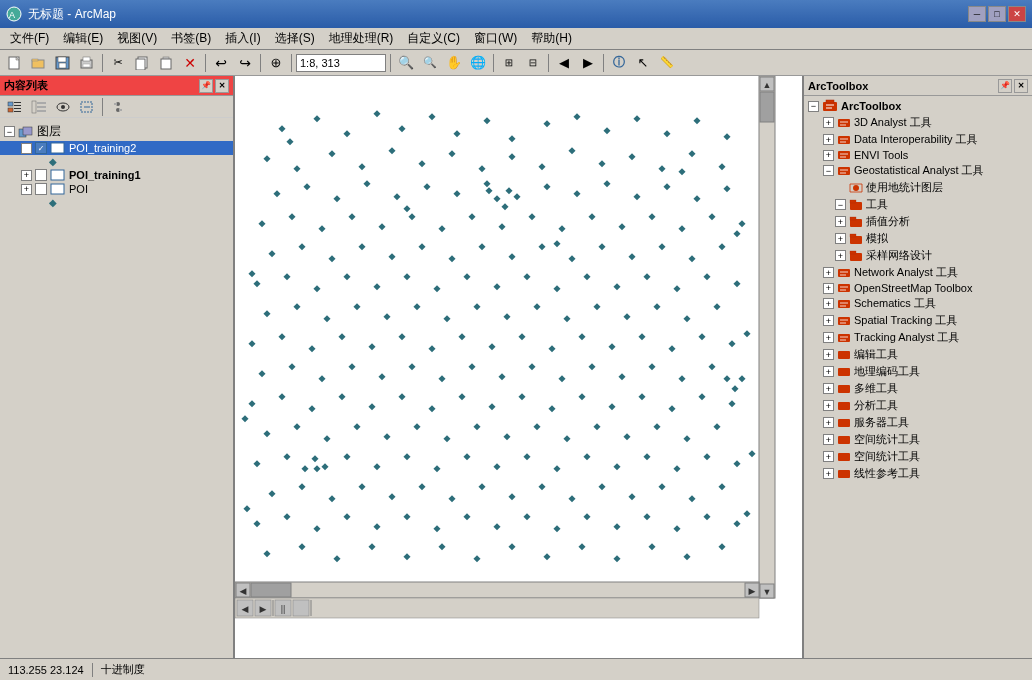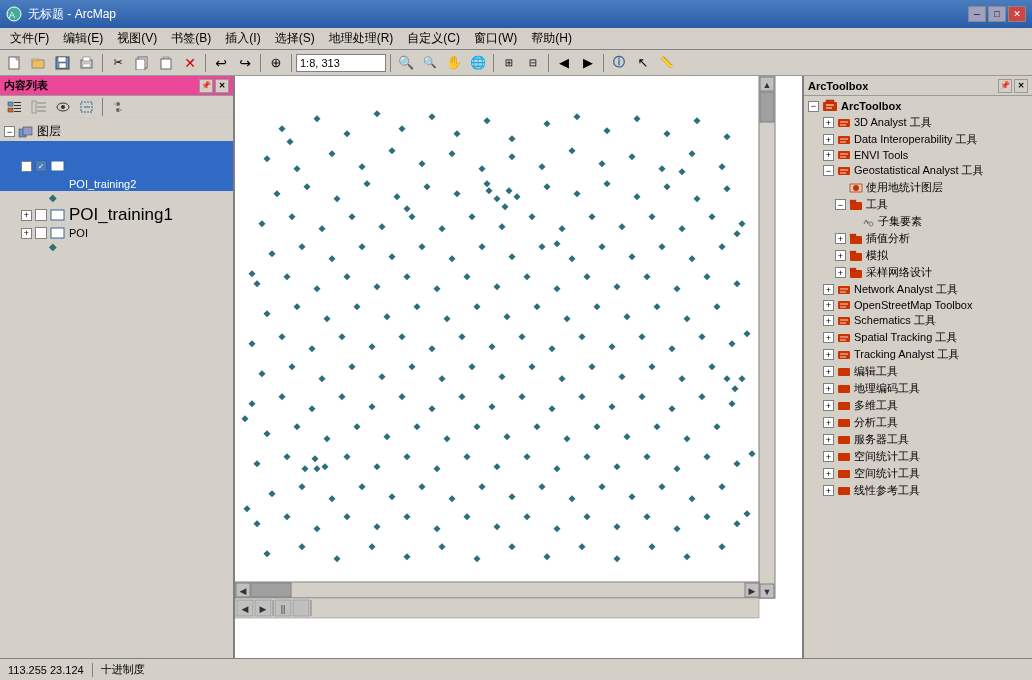--- a/index.html
+++ b/index.html
@@ -112,21 +112,21 @@
     
     #toc-panel {
       width: 235px;
       background: #d4d0c8;
       border-right: 2px solid #808080;
       display: flex;
       flex-direction: column;
     }
     #toc-header {
       height: 20px;
-      background: #ec4899;
+      background: #ef4444;
       border-bottom: 1px solid #999;
       display: flex;
       align-items: center;
       justify-content: space-between;
       padding: 0 4px;
       font-size: 11px;
       font-weight: bold;
     }
     #toc-header-controls {
       display: flex;
@@ -437,36 +437,36 @@
         <span style="font-size:12px;">图层</span>
       </div>
 
       <div class="tree-item selected">
         <span class="tree-indent" style="width:14px;"></span>
         <div class="tree-expand">−</div>
         <div class="checkbox-icon" style="background:#4a7cbf;border-color:#336699;">✓</div>
         <svg width="16" height="12" viewBox="0 0 16 12" style="flex-shrink:0">
             <rect x="1" y="1" width="13" height="10" fill="white" stroke="#336699" stroke-width="1"></rect>
           </svg>
-        <span style="font-size:11px;margin-top:36px;">POI_training2</span>
+        <span style="font-size:11px;">POI_training2</span>
       </div>
 
       <div class="tree-item">
         <span class="tree-indent" style="width:42px;"></span>
         <span class="dot-marker">◆</span>
       </div>
 
       <div class="tree-item">
         <span class="tree-indent" style="width:14px;"></span>
         <div class="tree-expand">+</div>
         <div class="checkbox-icon"></div>
         <svg width="16" height="12" viewBox="0 0 16 12" style="flex-shrink:0">
             <rect x="1" y="1" width="13" height="10" fill="white" stroke="#336699" stroke-width="1"></rect>
           </svg>
-        <span style="font-size:17px;">POI_training1</span>
+        <span style="font-size:11px;font-weight:bold;">POI_training1</span>
       </div>
 
       <div class="tree-item">
         <span class="tree-indent" style="width:14px;"></span>
         <div class="tree-expand">+</div>
         <div class="checkbox-icon"></div>
         <svg width="16" height="12" viewBox="0 0 16 12" style="flex-shrink:0">
             <rect x="1" y="1" width="13" height="10" fill="white" stroke="#336699" stroke-width="1"></rect>
           </svg>
         <span style="font-size:11px;">POI</span>
@@ -882,29 +882,20 @@
         <div class="tb-expand">−</div>
         <svg width="14" height="12" viewBox="0 0 14 12" style="flex-shrink:0">
             <rect x="1" y="3" width="12" height="8" fill="#cc3300" rx="1"></rect>
             <rect x="1" y="1" width="6" height="3" fill="#cc3300" stroke="#aa2200" stroke-width="0.3"></rect>
           </svg>
         <span class="tb-label">工具</span>
       </div>
 
 
 
-      <div class="tb-item">
-        <span style="width:36px;display:inline-block;"></span>
-        <span style="width:11px;display:inline-block;"></span>
-        <svg width="14" height="12" viewBox="0 0 14 12" style="flex-shrink:0">
-            <path d="M3,8 L5,4 L7,8 M6,6 L8,6" stroke="#666" stroke-width="1" fill="none"></path>
-            <circle cx="10" cy="8" r="2" fill="none" stroke="#666" stroke-width="0.8"></circle>
-          </svg>
-        <span class="tb-label">子集要素</span>
-      </div>
 
 
       <div class="tb-item">
         <span style="width:24px;display:inline-block;"></span>
         <div class="tb-expand">+</div>
         <svg width="14" height="12" viewBox="0 0 14 12" style="flex-shrink:0">
             <rect x="1" y="3" width="12" height="8" fill="#cc3300" rx="1"></rect>
             <rect x="1" y="1" width="6" height="3" fill="#cc3300" stroke="#aa2200" stroke-width="0.3"></rect>
           </svg>
         <span class="tb-label">插值分析</span>

